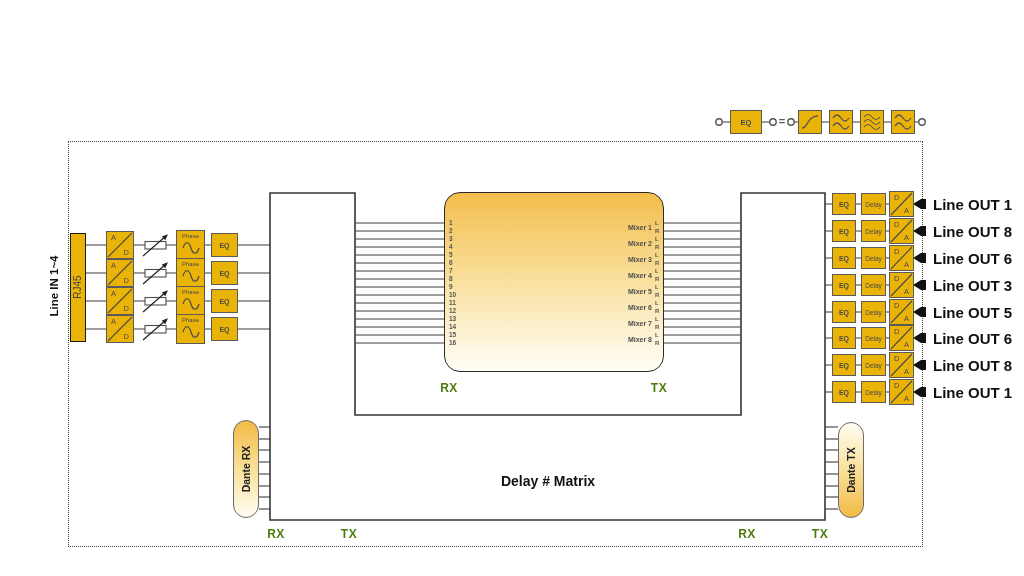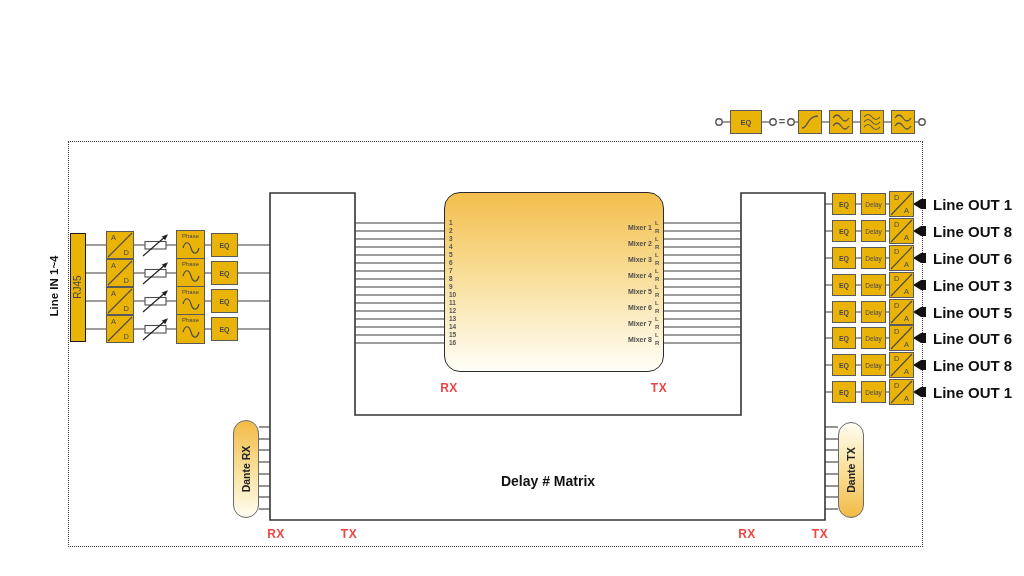--- a/index.html
+++ b/index.html
@@ -48,21 +48,21 @@
   .chnum{position:absolute;font-size:6.5px;font-weight:bold;color:#555;line-height:8px;}
   .mixout-label{position:absolute;right:372px;font-size:7px;font-weight:bold;color:#4f4f4f;transform:translateY(-50%);}
   .lr{position:absolute;left:655px;font-size:6px;font-weight:bold;color:#555;transform:translateY(-50%);line-height:6px;}
 
   
   .pill{position:absolute;border:1.2px solid #6a6a6a;border-radius:13px;box-sizing:border-box;}
   #dante-rx{left:233px;top:420px;width:26px;height:98px;background:linear-gradient(180deg,#F2BB46 0%,#FAE3A2 55%,#FFFDF2 100%);}
   #dante-tx{left:838px;top:422px;width:26px;height:96px;background:linear-gradient(180deg,#FFFDF2 0%,#FAE3A2 45%,#F2BB46 100%);}
   .pill-label{font-size:10.5px;font-weight:bold;color:#222;}
 
-  .rxtx{position:absolute;font-size:12px;font-weight:bold;color:#ef4444;letter-spacing:0.5px;transform:translate(-50%,-50%);}
+  .rxtx{position:absolute;font-size:12px;font-weight:bold;color:#4d7c0f;letter-spacing:0.5px;transform:translate(-50%,-50%);}
   #matrix-title{position:absolute;left:548px;top:481px;transform:translate(-50%,-50%);font-size:14px;font-weight:800;color:#111;white-space:nowrap;}
 
   .big-label{font-size:11.5px;font-weight:bold;color:#111;}
   #rj45{left:70px;top:233px;width:16px;height:109px;border:1.6px solid #1a1a1a;}
   #rj45-label{font-size:10px;color:#444;}
 
   
   .lg-box{top:110px;height:24px;}
   #lg-eq{left:730px;width:32px;font-size:7.5px;font-weight:bold;}
   .lg-f{width:24px;}

